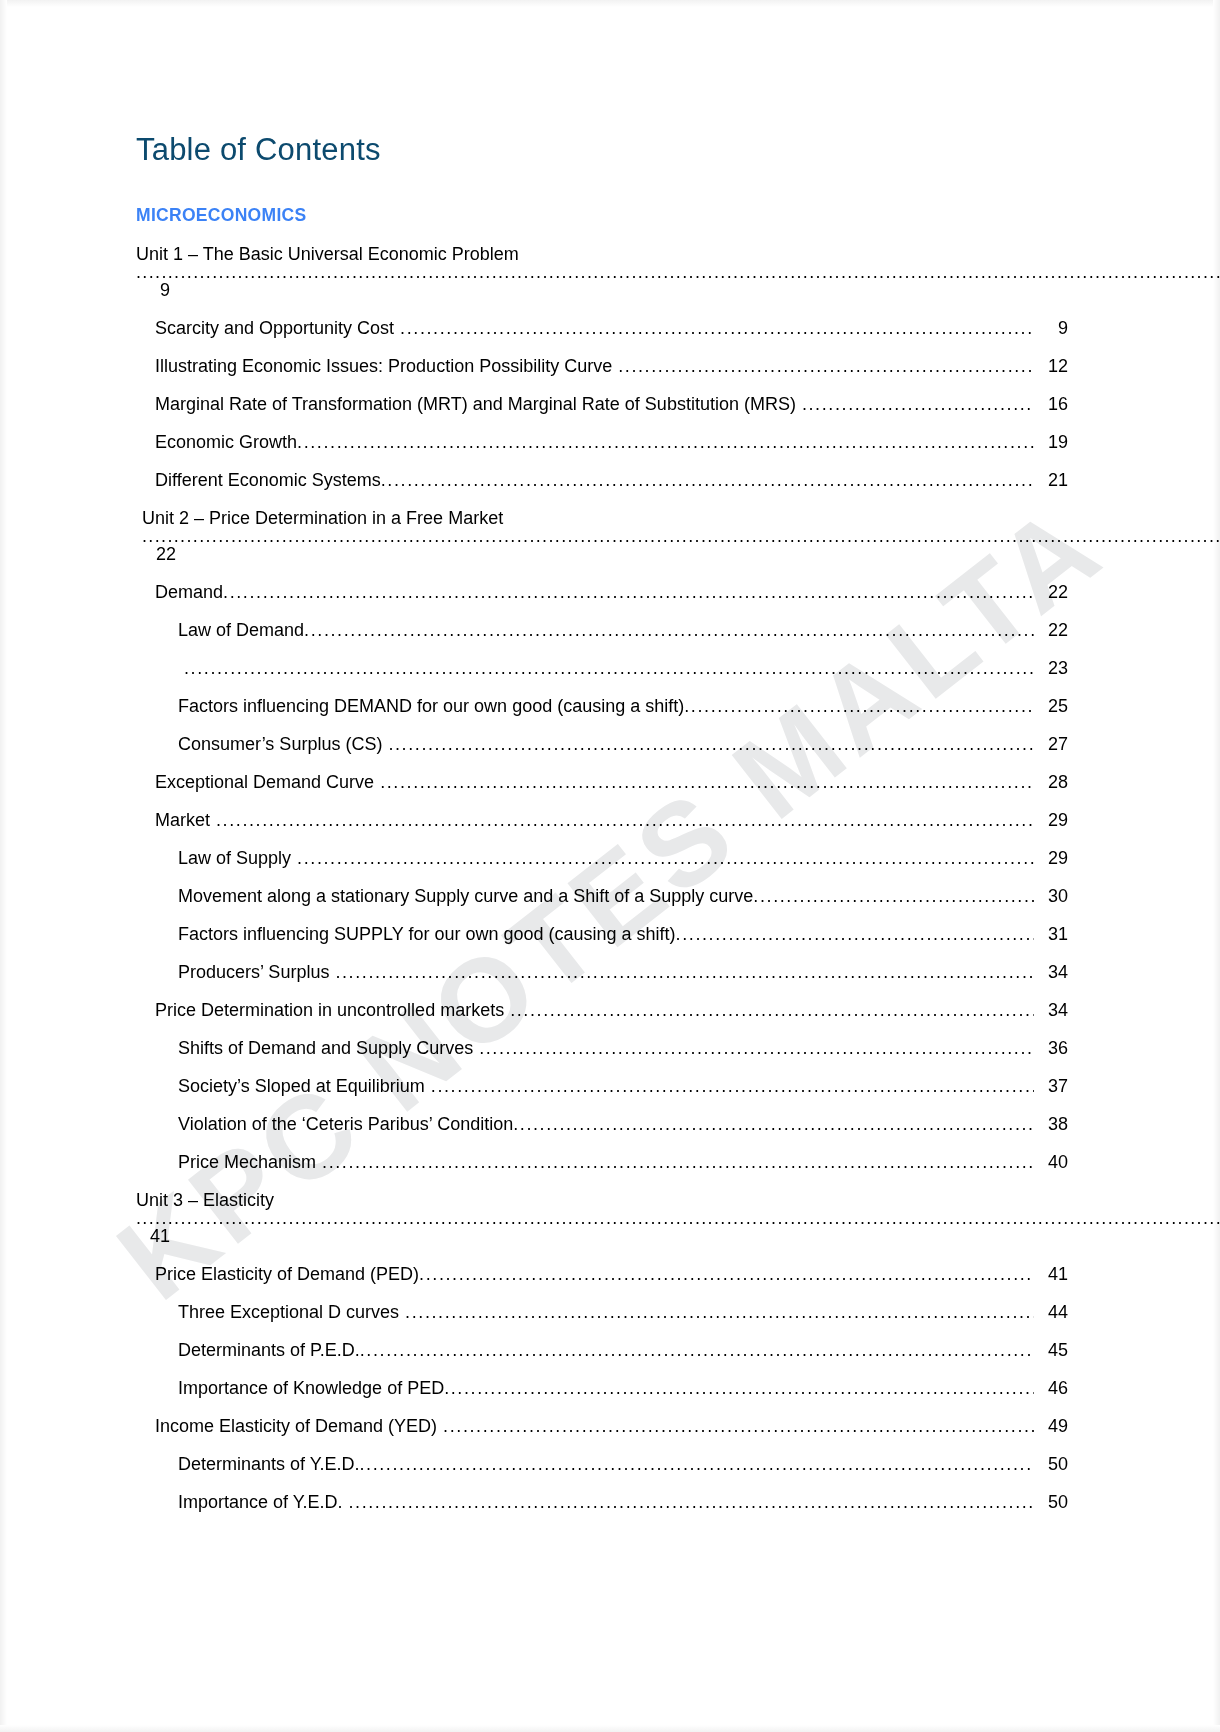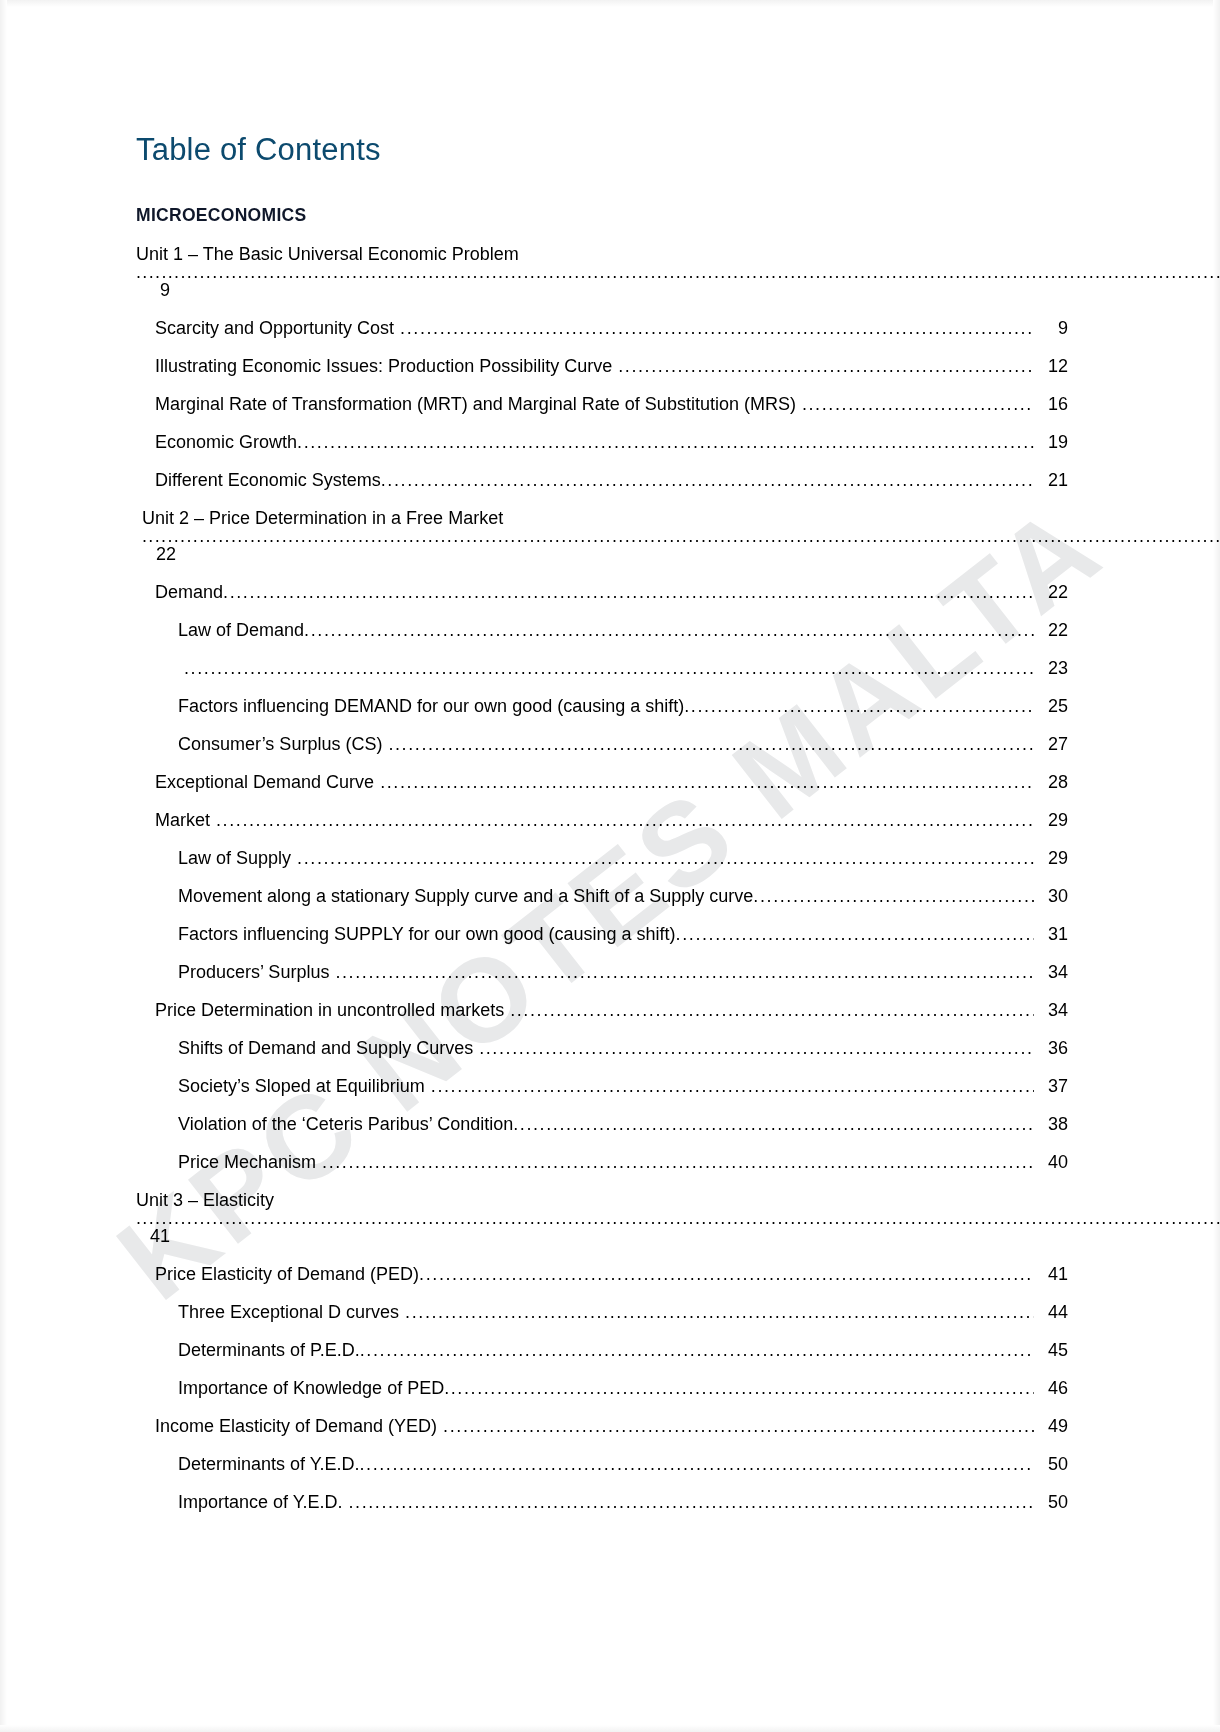--- a/index.html
+++ b/index.html
@@ -74,21 +74,21 @@
     font-size: 31px;
     font-weight: 400;
     color: #0c4a6e;
     letter-spacing: 0.2px;
     line-height: 1.1;
   }
 
   .section-label {
     font-size: 17.5px;
     font-weight: 700;
-    color: #0f172a;
+    color: #3b82f6;
     letter-spacing: 0.3px;
     margin: 0 0 19px 0;
   }
 
   .toc-list {
     margin: 0;
     padding: 0;
     list-style: none;
   }
 

